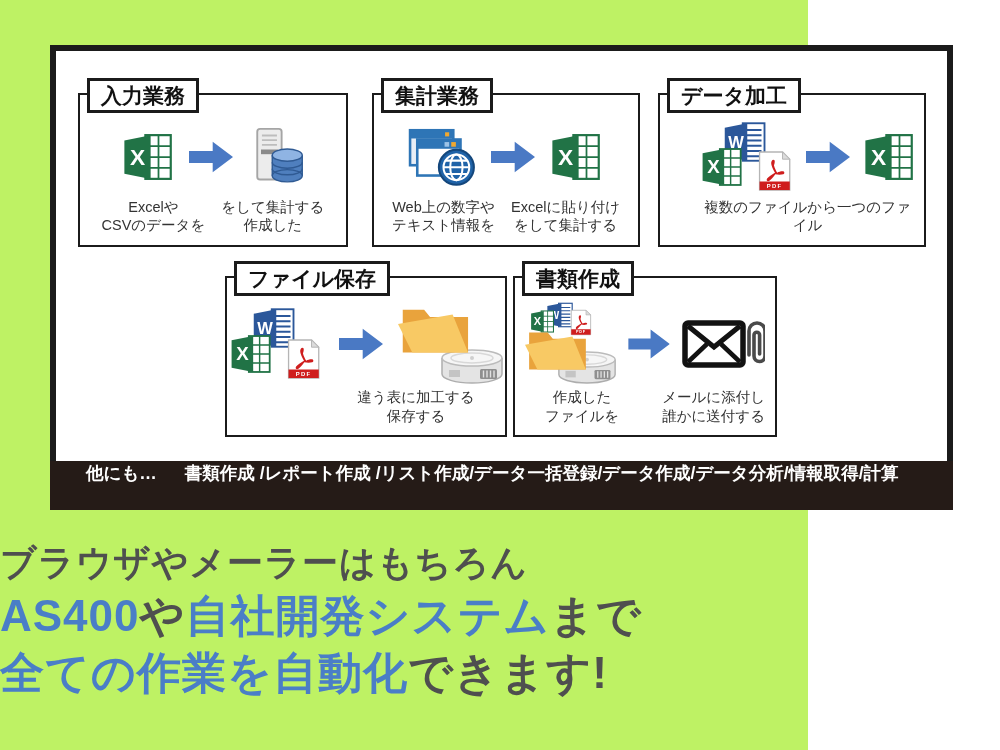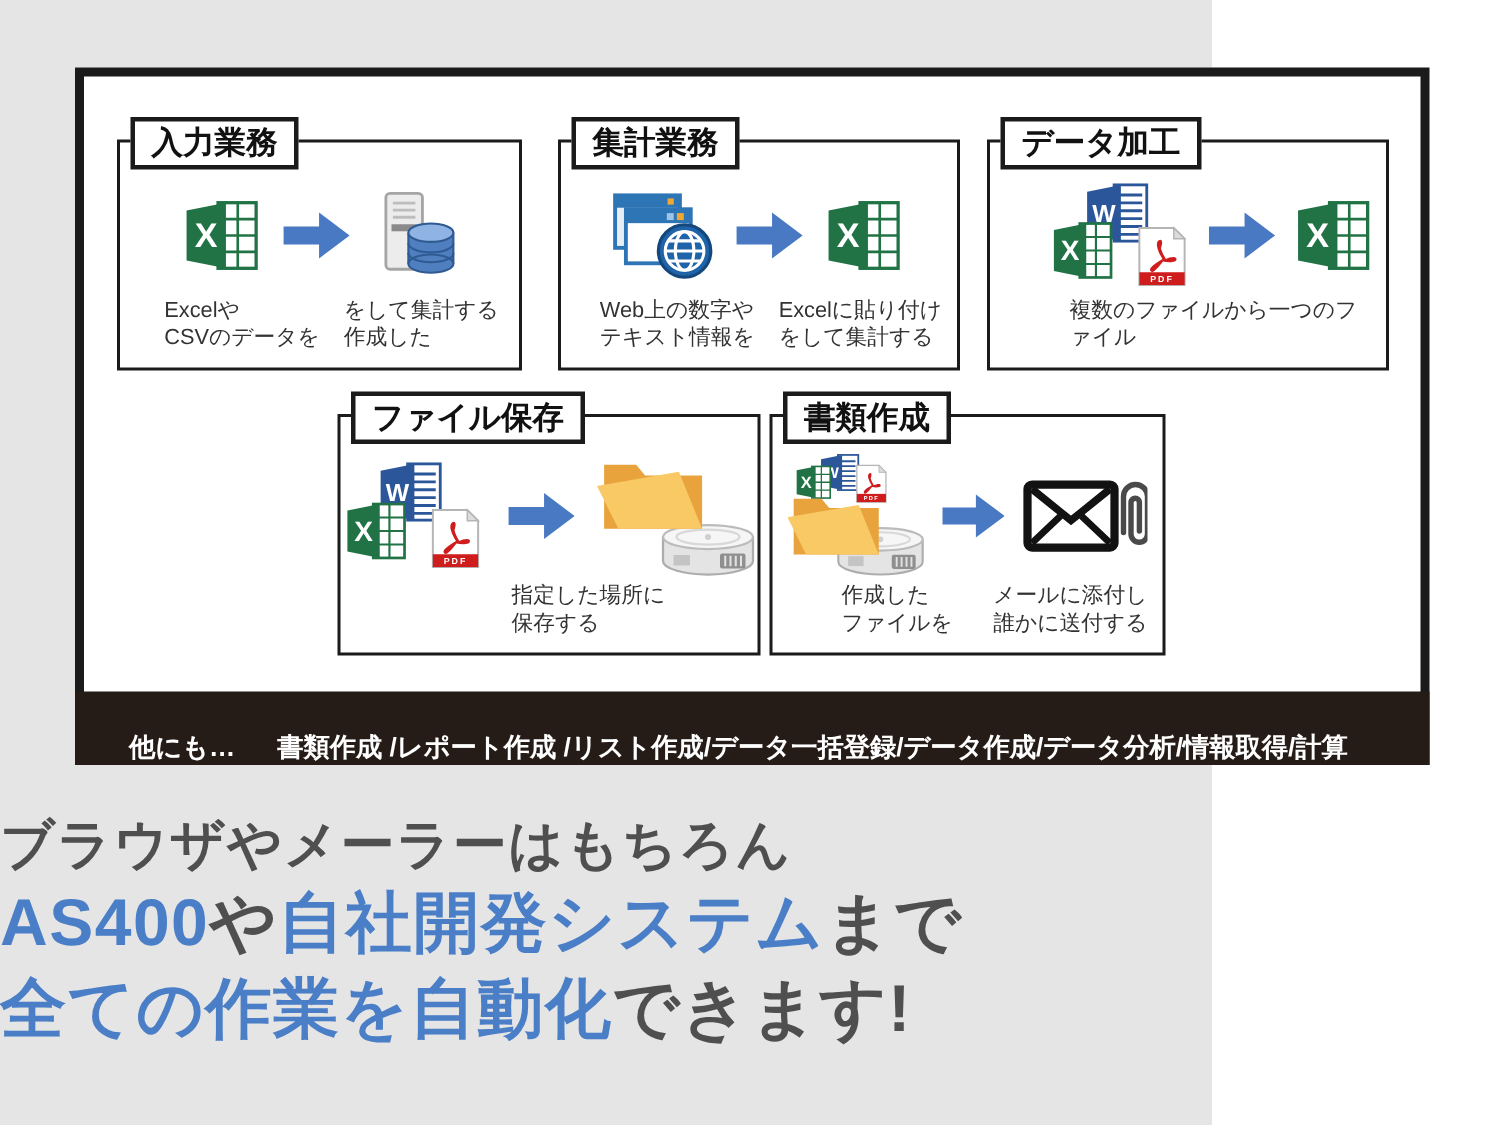--- a/index.html
+++ b/index.html
@@ -1,43 +1,43 @@
 <!DOCTYPE html>
 <html><head>
 <meta charset="utf-8">
 <style>
   * { margin:0; padding:0; box-sizing:border-box; }
   html,body { width:1000px; height:750px; background:#fff; overflow:hidden;
               font-family:"Liberation Sans","DejaVu Sans",sans-serif; }
-  .canvas { position:relative; width:808px; height:750px; background:#e5e5e5; }
+  .canvas { position:relative; width:808px; height:750px; background:#bef264; }
 
   
   .frame { position:absolute; left:50px; top:45px; width:903px; height:465px;
            border:6px solid #1b1b1b; background:#fff; }
 
   
   .box { position:absolute; border:2px solid #1b1b1b; background:#fff; }
   .tag { position:absolute; top:-17px; left:7px; background:#fff;
          border:3px solid #1b1b1b; padding:1px 11px; font-size:21px; font-weight:bold;
          color:#111; white-space:nowrap; line-height:1.3; z-index:2; }
   .box-inner { display:flex; flex-direction:column; height:100%; padding-top:22px; }
   .icons { flex:1; display:flex; align-items:center; justify-content:center; gap:12px; }
   .caps { display:flex; justify-content:center; gap:16px; padding:0 6px 10px 6px;
-          font-size:14.5px; line-height:1.28; text-align:left; color:#333; font-weight:500;margin-left:16px; }
+          font-size:14.5px; line-height:1.28; text-align:center; color:#333; font-weight:500; }
   .caps.single { gap:0; }
   .caps.right-side { justify-content:flex-end; padding-right:14px; }
   .caps.spread { justify-content:space-between; padding:0 10px 10px 30px; }
 
   .ic { display:block; }
   .cluster { position:relative; }
   .cluster > svg { position:absolute; }
 
   
   .others-bar { position:absolute; left:-6px; right:-6px; bottom:-6px; height:49px;
-                background:#251b17; color:#fff; display:flex; align-items:flex-end;
+                background:#251b17; color:#fff; display:flex; align-items:flex-start;
                 padding-left:36px; font-weight:bold; font-size:17.5px; white-space:nowrap; }
   .bar-label { margin-right:28px; }
 
   
   .headline { position:absolute; left:0; top:538px; width:1000px; text-align:left;
               font-weight:bold; }
   .hl1 { font-size:36px; color:#4f4f4f; letter-spacing:1px; line-height:1.4; }
   .hl2, .hl3 { font-size:44px; letter-spacing:1px; line-height:1.28; }
   .c-blue { color:#4a7ec7; }
   .c-dark { color:#4f4f4f; }
@@ -226,21 +226,21 @@
             <svg style="right:0;bottom:0;width:64px;height:42px" viewBox="0 0 64 42">
                 <use href="#sym-hdd"></use>
               </svg>
             <svg style="left:0;top:0;width:76px;height:60px" viewBox="0 0 64 50">
                 <use href="#sym-folder"></use>
               </svg>
           </div>
         </div>
         <div class="caps right-side">
           <div class="cap" style="width:150px;">
-            <div>指定した場所に</div>
+            <div>違う表に加工する</div>
             <div>保存する</div>
           </div>
         </div>
       </div>
     </div>
 
     <div class="box" style="left:457px; top:225px; width:264px; height:161px;">
       <div class="tag"><span>書類作成</span></div>
       <div class="box-inner">
         <div class="icons" style="gap:10px;">

